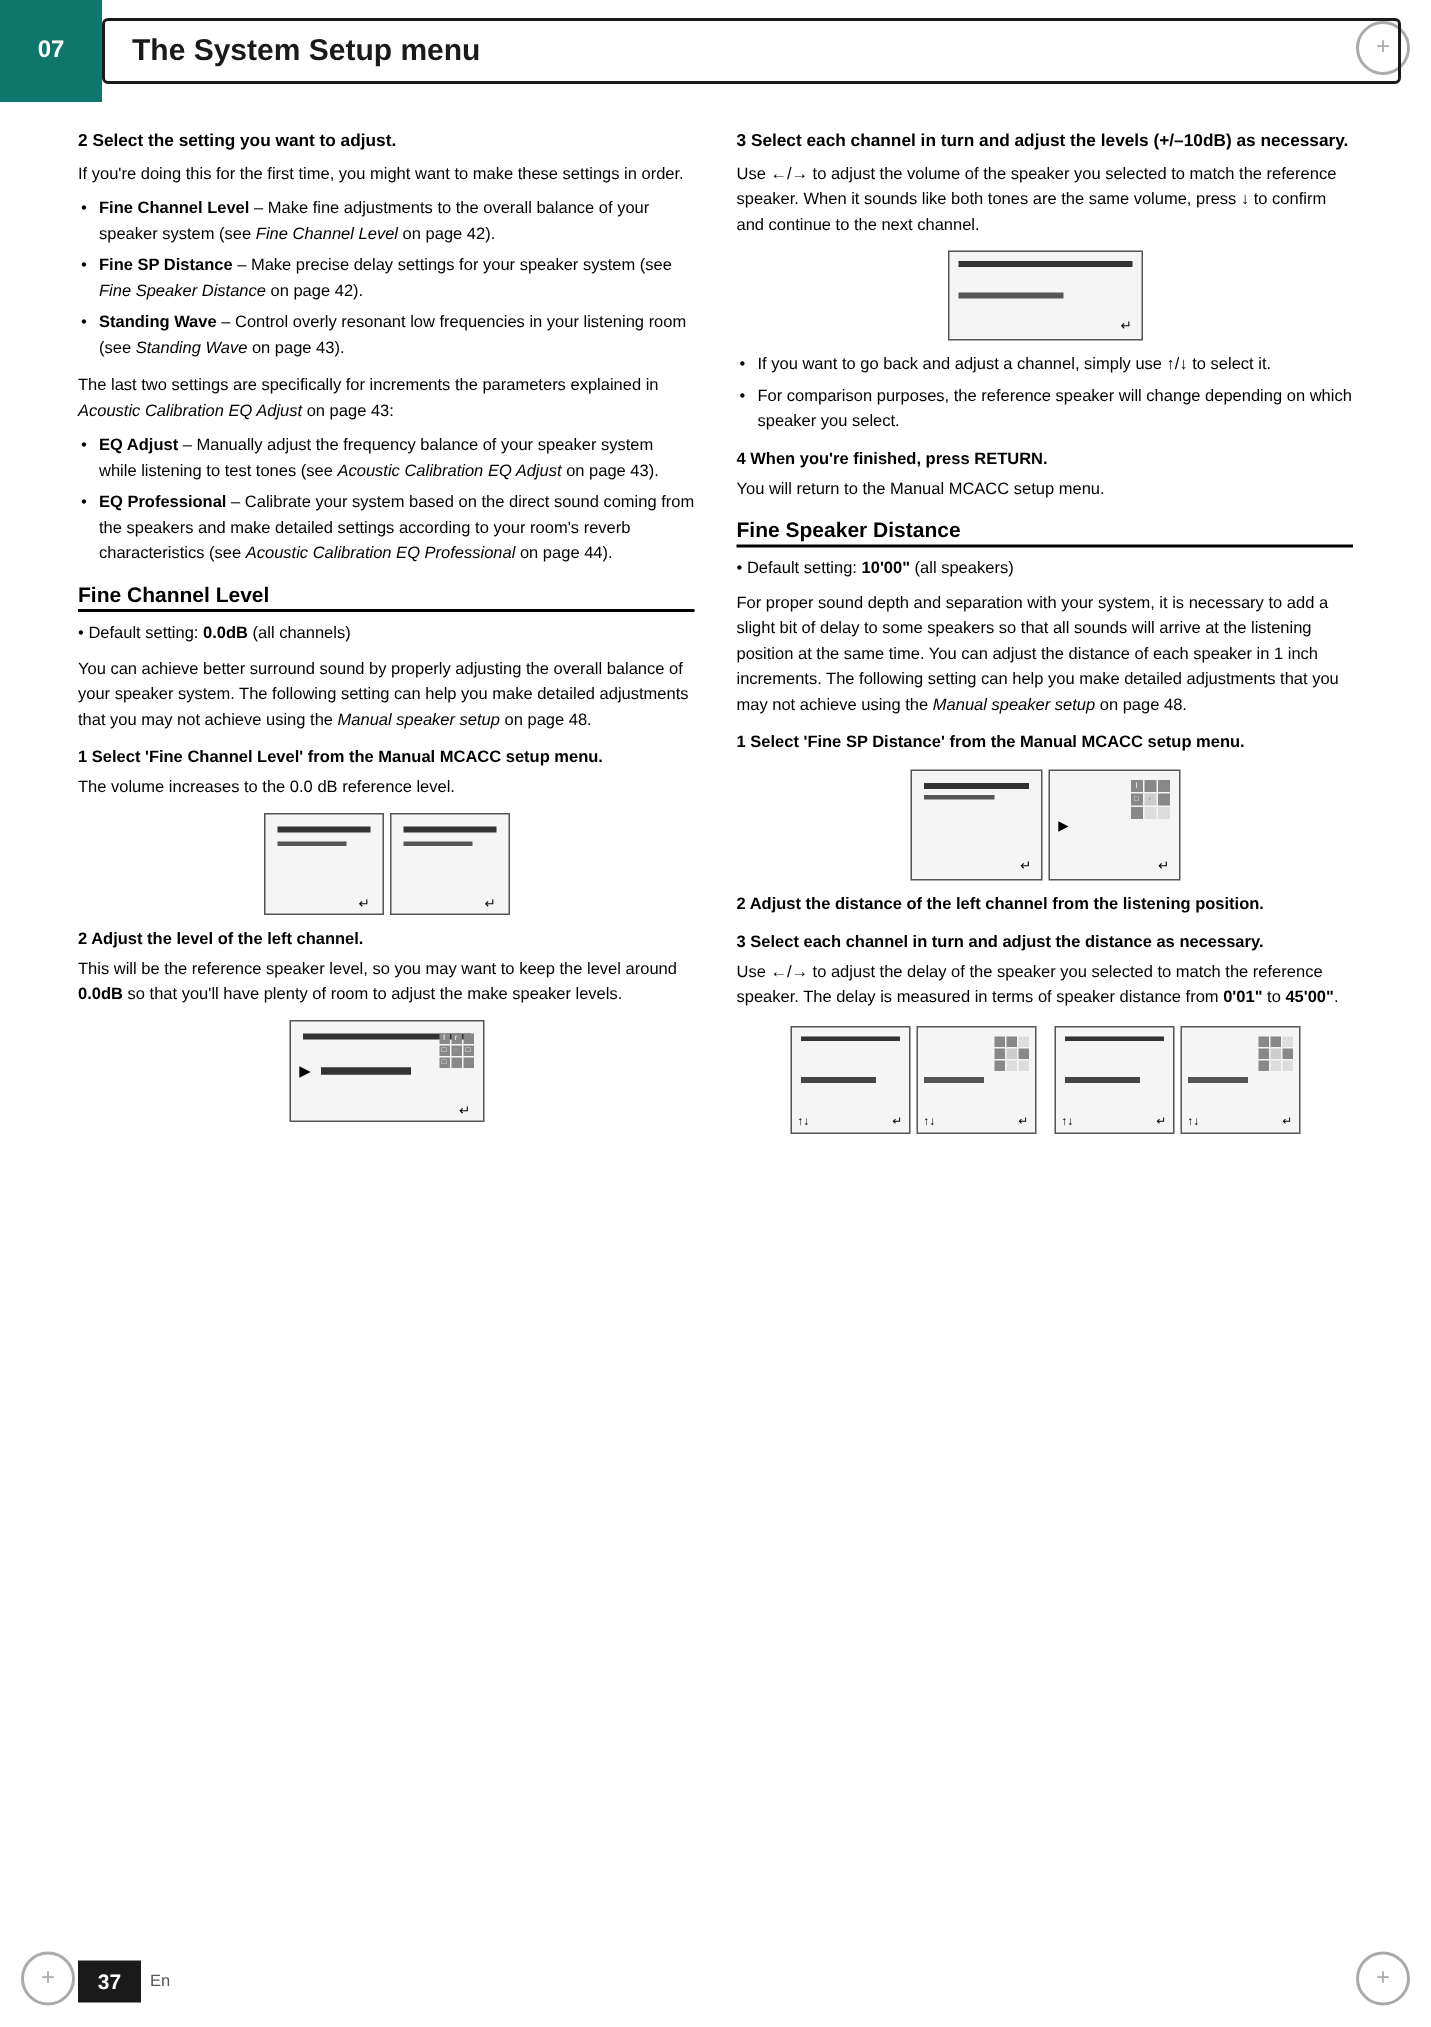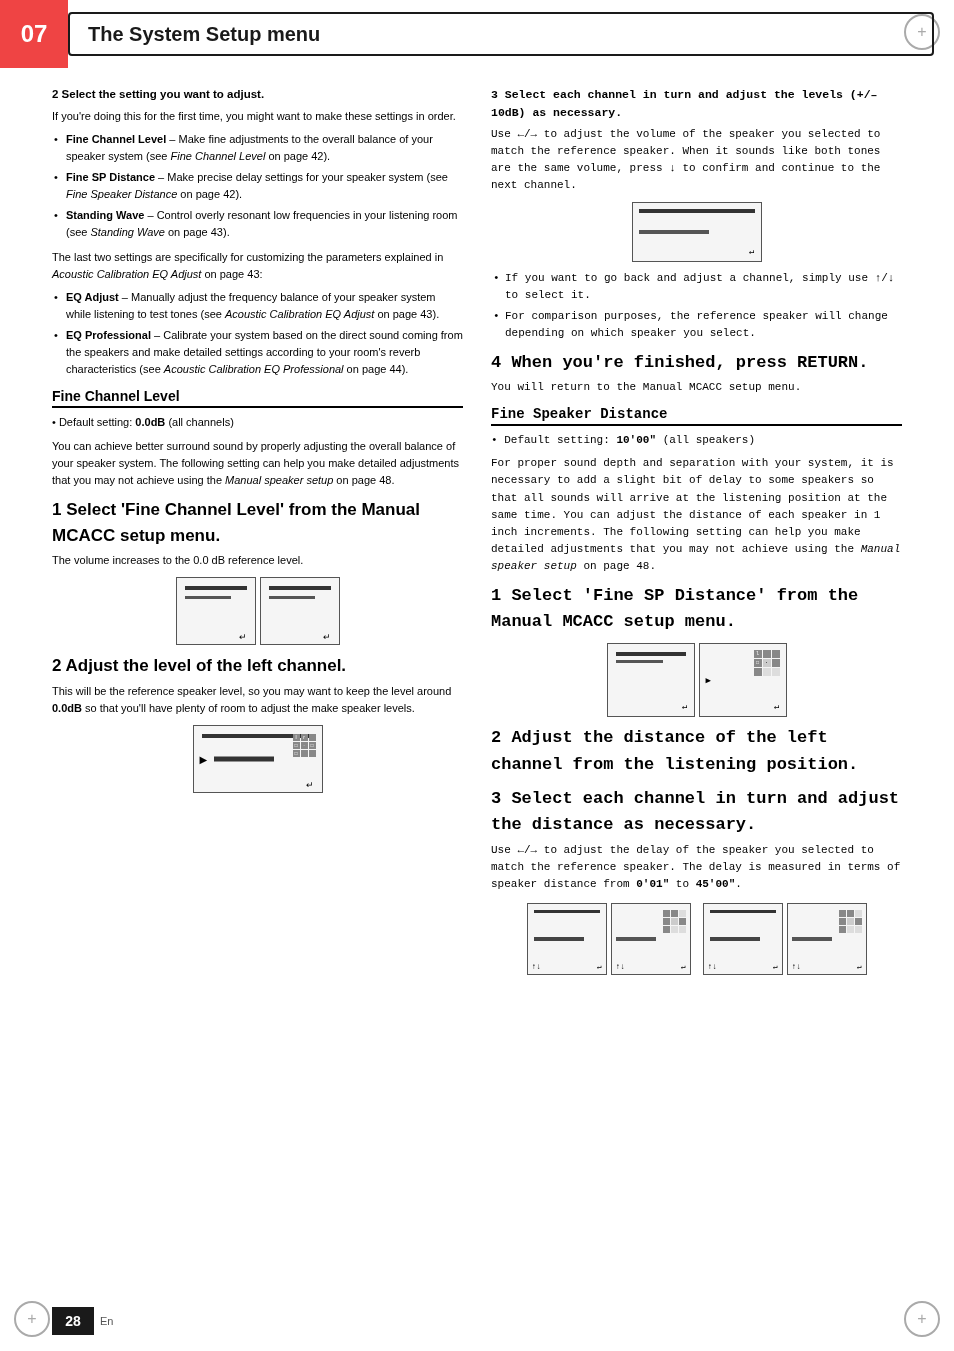--- a/index.html
+++ b/index.html
@@ -38,23 +38,23 @@
     .header {
       position: absolute;
       top: 0;
       left: 0;
       right: 0;
       height: 68px;
       display: flex;
       align-items: center;
     }
     .header-number {
-      background: #ef4444;
+      background: #0f766e;
       color: #fff;
-      font-size: 24px;
+      font-size: 16px;
       font-weight: bold;
       width: 68px;
       height: 68px;
       display: flex;
       align-items: center;
       justify-content: center;
       flex-shrink: 0;
     }
     .header-title-box {
       border: 2px solid #1a1a1a;
@@ -83,21 +83,20 @@
       gap: 0;
     }
 
     .col-left {
       width: 50%;
       padding: 18px 14px 10px 52px;
     }
     .col-right {
       width: 50%;
       padding: 18px 52px 10px 14px;
-      font-family: Liberation Mono, monospace;
     }
 
     
     .step-heading {
       font-weight: bold;
       font-size: 11.5px;
       margin-bottom: 4px;
     }
 
     p {
@@ -249,21 +248,21 @@
       color: #555;
     }
 
     
     strong { font-weight: bold; }
     em { font-style: italic; }
 
     
     .sub-step-heading {
       font-weight: bold;
-      font-size: 17px;
+      font-size: 11px;
       margin-top: 8px;
       margin-bottom: 3px;
     }
   </style>
 </head>
 <body>
 
 <div class="corner corner-tl"></div>
 <div class="corner corner-tr"></div>
 <div class="corner corner-bl"></div>
@@ -289,21 +288,21 @@
       </li>
       <li>
         <strong>Fine SP Distance</strong><span> – Make precise delay settings for your speaker system (see </span><em>Fine Speaker Distance</em><span> on page 42).</span>
       </li>
       <li>
         <strong>Standing Wave</strong><span> – Control overly resonant low frequencies in your listening room (see </span><em>Standing Wave</em><span> on page 43).</span>
       </li>
     </ul>
 
     <p>
-      <span>The last two settings are specifically for customizing the parameters explained in </span><em>Acoustic Calibration EQ Adjust</em><span> on page 43:</span>
+      <span>The last two settings are specifically for increments the parameters explained in </span><em>Acoustic Calibration EQ Adjust</em><span> on page 43:</span>
     </p>
 
     <ul class="bullet-list">
       <li>
         <strong>EQ Adjust</strong><span> – Manually adjust the frequency balance of your speaker system while listening to test tones (see </span><em>Acoustic Calibration EQ Adjust</em><span> on page 43).</span>
       </li>
       <li>
         <strong>EQ Professional</strong><span> – Calibrate your system based on the direct sound coming from the speakers and make detailed settings according to your room's reverb characteristics (see </span><em>Acoustic Calibration EQ Professional</em><span> on page 44).</span>
       </li>
     </ul>
@@ -486,15 +485,15 @@
           <div style="position:absolute;bottom:3px;left:4px;font-size:8px;">↑↓</div>
           <div style="position:absolute;bottom:3px;right:4px;font-size:8px;">↵</div>
         </div>
       </div>
     </div>
 
   </div>
 </div>
 
 <div class="footer">
-  <div class="page-number-box">28</div>
+  <div class="page-number-box">37</div>
   <span class="page-lang">En</span>
 </div>
 
 </body></html>

